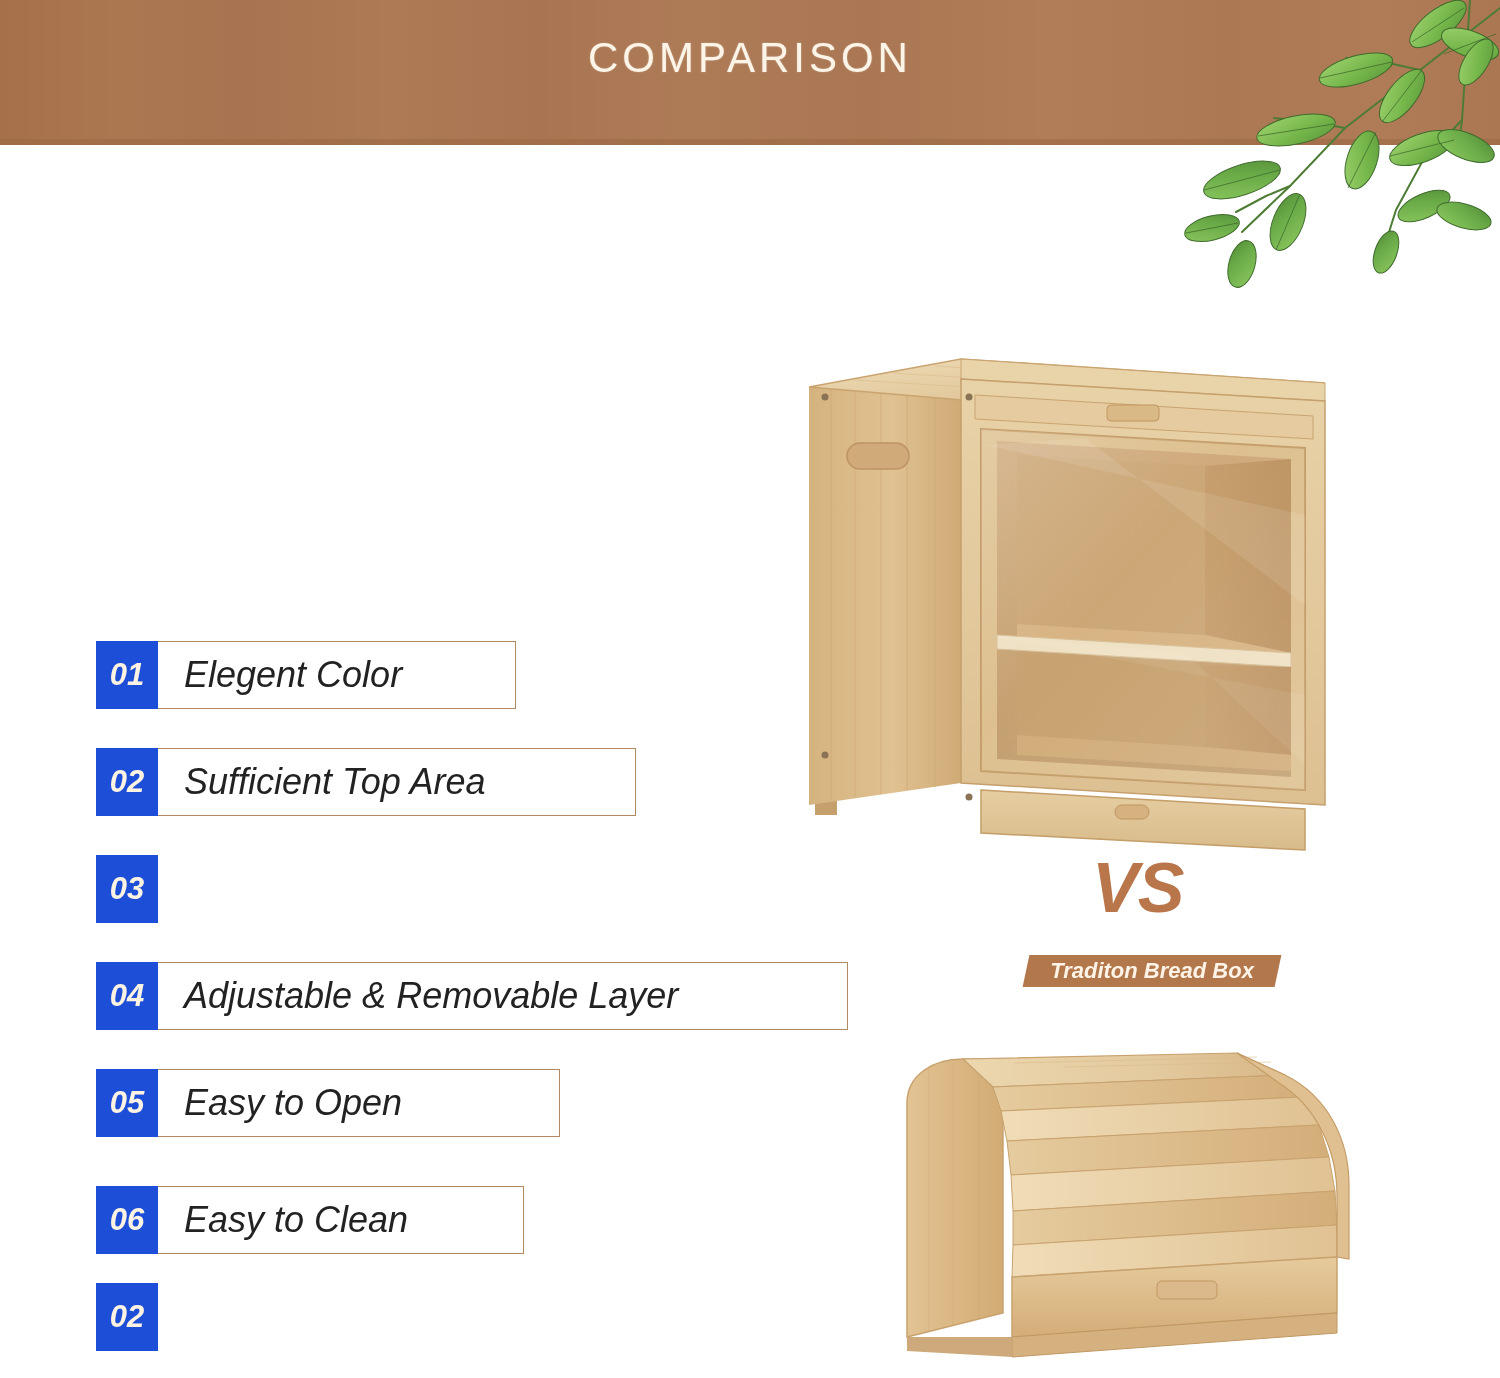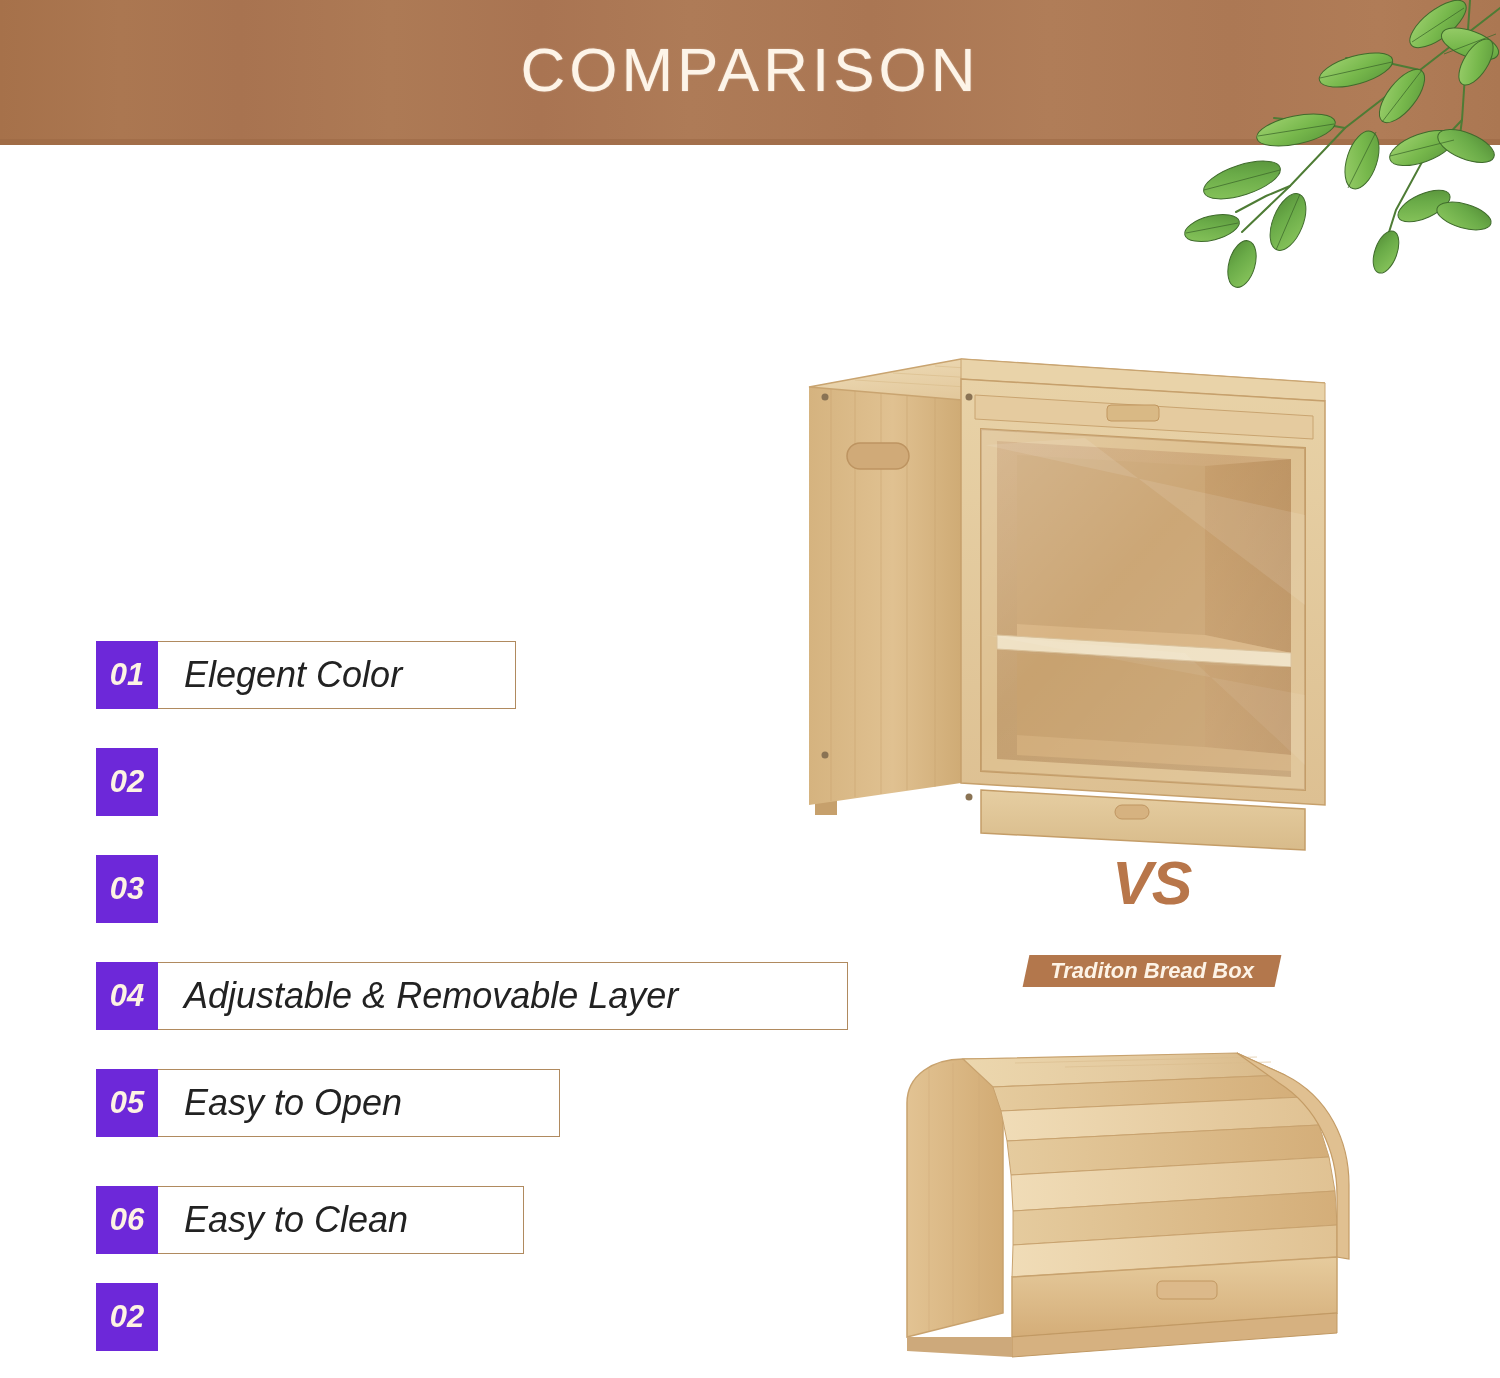--- a/index.html
+++ b/index.html
@@ -39,21 +39,21 @@
     height: 6px;
     background: #9a6743;
     opacity: .55;
   }
   #page-title {
     position: absolute;
     left: 0;
     top: 34px;
     width: 1500px;
     text-align: center;
-    font-size: 62px;
+    font-size: 42px;
     letter-spacing: 4px;
     color: #fdf4e8;
     font-weight: 300;
     font-family: "Liberation Sans", sans-serif;
     white-space: nowrap;
     text-shadow: 0 0 2px rgba(255,255,255,.35);
   }
 
   
   #leaf-decoration {
@@ -73,21 +73,21 @@
   }
   .feature-item {
     position: absolute;
     height: 68px;
     display: flex;
     align-items: stretch;
   }
   .feature-number {
     width: 62px;
     flex: 0 0 62px;
-    background: #6d28d9;
+    background: #1d4ed8;
     color: #fdf3e3;
     font-style: italic;
     font-weight: bold;
     font-size: 31px;
     display: flex;
     align-items: center;
     justify-content: center;
     font-family: "Liberation Sans", sans-serif;
     letter-spacing: 0px;
   }
@@ -106,27 +106,26 @@
     color: #222222;
     white-space: nowrap;
     font-family: "Liberation Sans", sans-serif;
   }
 
   
   #vs-text {
     position: absolute;
     left: 1092px;
     top: 848px;
-    font-size: 61px;
+    font-size: 70px;
     font-weight: bold;
     font-style: italic;
     color: #b8764a;
     letter-spacing: -1px;
     font-family: "Liberation Sans", sans-serif;
-    margin-left: 20px;
   }
   #traditional-label-wrap {
     position: absolute;
     left: 1026px;
     top: 955px;
     width: 252px;
     height: 40px;
   }
   #traditional-label-bg {
     position: absolute;
@@ -238,20 +237,21 @@
 
   <div id="feature-list">
 
     <div class="feature-item" style="top:0px;width:420px">
       <div class="feature-number">01</div>
       <div class="feature-label">Elegent Color</div>
     </div>
 
     <div class="feature-item" style="top:107px;width:540px">
       <div class="feature-number">02</div>
+      <div class="feature-label">Sufficient Top Area</div>
     </div>
 
     <div class="feature-item" style="top:214px;width:596px">
       <div class="feature-number">03</div>
     </div>
 
     <div class="feature-item" style="top:321px;width:752px">
       <div class="feature-number">04</div>
       <div class="feature-label">Adjustable &amp; Removable Layer</div>
     </div>

